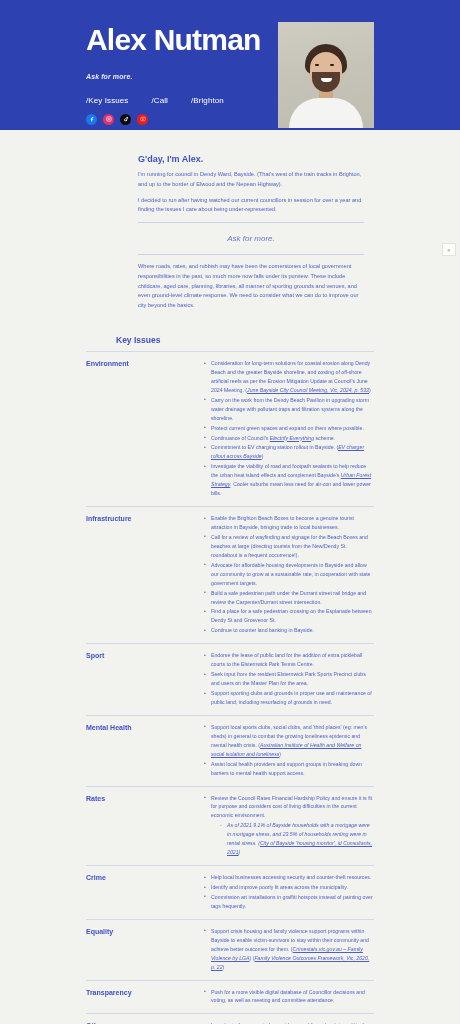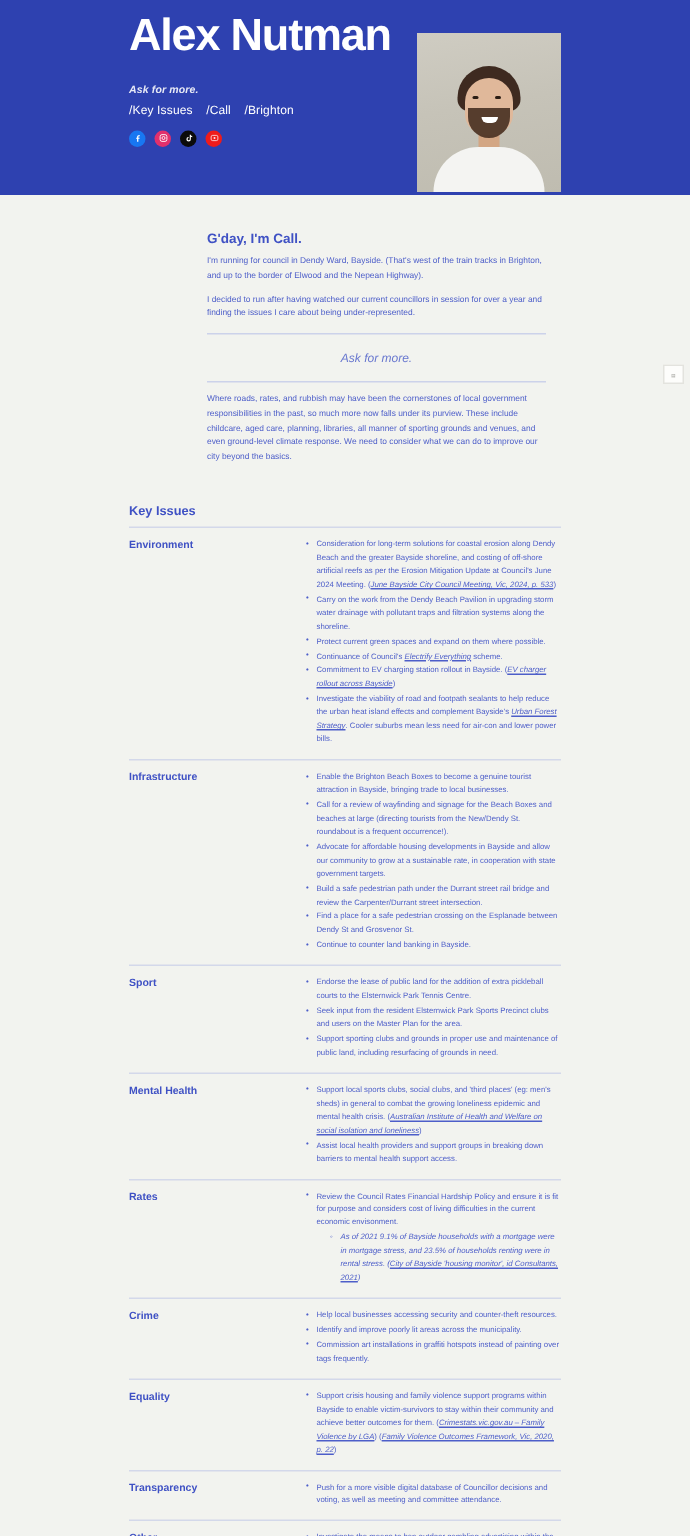--- a/index.html
+++ b/index.html
@@ -9,41 +9,41 @@
     background: #f2f3ef;
     font-family: "Liberation Sans", sans-serif;
   }
   body { position: relative; }
 
   
   .header {
     position: relative;
     background: #2e41b0;
     height: 130px;
-    padding: 8px 0 0 86px;
+    padding: 24px 0 0 86px;
   }
   .site-title {
     font-size: 30px;
     font-weight: 700;
     color: #ffffff;
     letter-spacing: -0.8px;
     line-height: 1.05;
   }
   .tagline {
     margin-top: 17px;
     font-size: 7px;
     font-weight: 700;
     font-style: italic;
     color: #e8eaf6;
     letter-spacing: 0.1px;
   }
   .nav {
-    margin-top: 5px;
+    margin-top: 16px;
     display: flex;
-    gap: 9px;
+    gap: 23px;
   }
   .nav-link {
     font-size: 8px;
     color: #ffffff;
     text-decoration: none;
     letter-spacing: 0.1px;
   }
   .social-row {
     margin-top: 9px;
     display: flex;
@@ -120,21 +120,21 @@
   .askline {
     text-align: center;
     font-style: italic;
     font-size: 8px;
     color: #6877cf;
     padding: 4px 0;
   }
 
   
   .key-issues-title {
-    margin: 24px 0 6px 86px;
+    margin: 24px 0 6px 116px;
     font-size: 8.5px;
     font-weight: 700;
     color: #3f51c4;
   }
   .issues { margin: 0 86px; }
   .issue-row {
     display: flex;
     border-top: 1px solid #d3d8ea;
     padding: 7px 0;
   }
@@ -234,21 +234,21 @@
     <div class="hair"></div>
     <div class="face"></div>
     <div class="eye l"></div>
     <div class="eye r"></div>
     <div class="beard"></div>
     <div class="mouth"></div>
   </div>
 </div>
 
 <div class="intro">
-  <h2>G'day, I'm Call.</h2>
+  <h2>G'day, I'm Alex.</h2>
   <p>I'm running for council in Dendy Ward, Bayside. (That's west of the train tracks in Brighton, and up to the border of Elwood and the Nepean Highway).</p>
   <p>I decided to run after having watched our current councillors in session for over a year and finding the issues I care about being under-represented.</p>
   <div class="rule"></div>
   <div class="askline">Ask for more.</div>
   <div class="rule"></div>
   <p>Where roads, rates, and rubbish may have been the cornerstones of local government responsibilities in the past, so much more now falls under its purview. These include childcare, aged care, planning, libraries, all manner of sporting grounds and venues, and even ground-level climate response. We need to consider what we can do to improve our city beyond the basics.</p>
 </div>
 
 <div class="key-issues-title">Key Issues</div>
 <div class="issues" id="issues-container">

